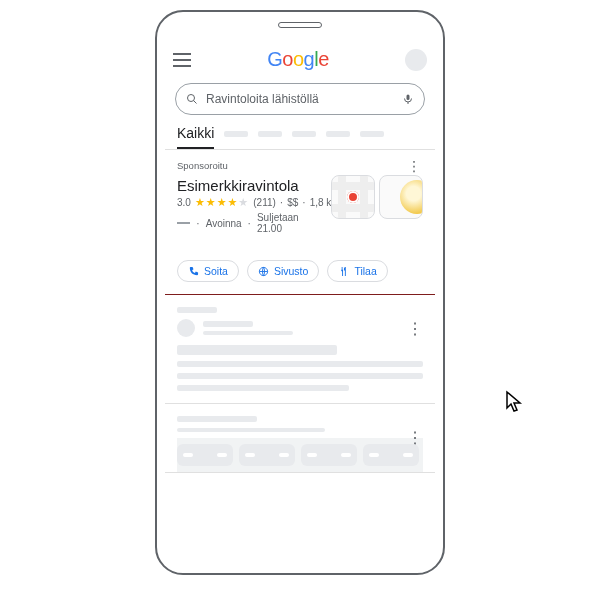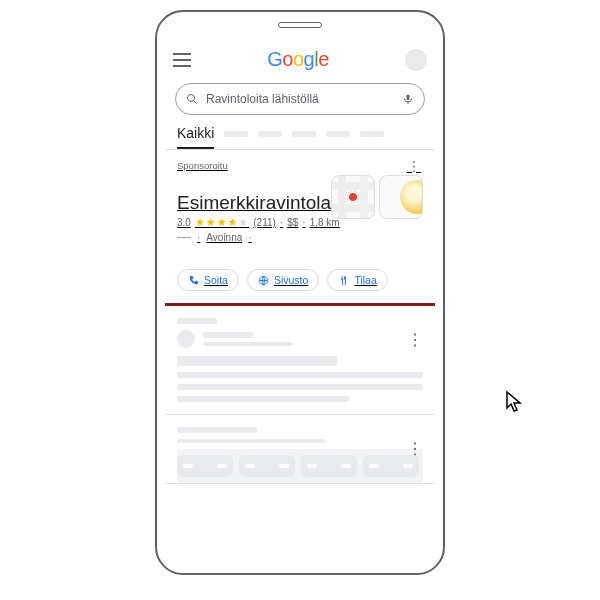--- a/index.html
+++ b/index.html
@@ -91,31 +91,30 @@
     font-size: 14px;
     color:#202124;
     padding-bottom: 6px;
     border-bottom: 2px solid #202124;
   }
   .tab-ph {
     width: 24px; height: 6px; background:#e8eaed; border-radius:2px;
     margin-bottom: 6px;
   }
   .card {
-    border-bottom: 3px solid #7f1d1d;
+    border-bottom: 1px solid #7f1d1d;
     padding: 10px 12px 12px 12px;
     position: relative;
-    text-decoration: underline;
   }
   .spons-row { display:flex; align-items:center; }
   .spons { font-size: 9.5px; color:#5f6368; flex:1; }
   .more { color:#5f6368; font-size:14px; line-height:10px; cursor:pointer; padding:0 2px;}
   .biz-row { display:flex; gap:8px; margin-top:4px; }
   .biz-info { flex:1; min-width:0; }
-  .biz-name { font-size: 19px; color:#202124; margin-top:17px; }
+  .biz-name { font-size: 15px; color:#202124; margin-top:2px; }
   .rating-row {
     display:flex; align-items:center; gap:4px;
     font-size: 10px; color:#5f6368; margin-top:2px;
     white-space:nowrap;
   }
   .stars { color:#fbbc04; letter-spacing:1px; font-size:11px;}
   .stars .grey { color:#dadce0; }
   .hours-row {
     display:flex; align-items:center; gap:6px;
     font-size:10px; color:#5f6368; margin-top:3px;
@@ -228,20 +227,21 @@
             <span>·</span>
             <span>$$</span>
             <span>·</span>
             <span>1,8 km</span>
           </div>
           <div class="hours-row">
             <span class="dash"></span>
             <span>·</span>
             <span>Avoinna</span>
             <span>·</span>
+            <span>Suljetaan 21.00</span>
           </div>
         </div>
         <div class="thumbs">
           <div class="thumb map">
             <div class="map-h" style="top:6px"></div>
             <div class="map-h" style="bottom:6px"></div>
             <div class="map-v" style="left:6px"></div>
             <div class="map-v" style="right:6px"></div>
             <div class="pin"></div>
           </div>

